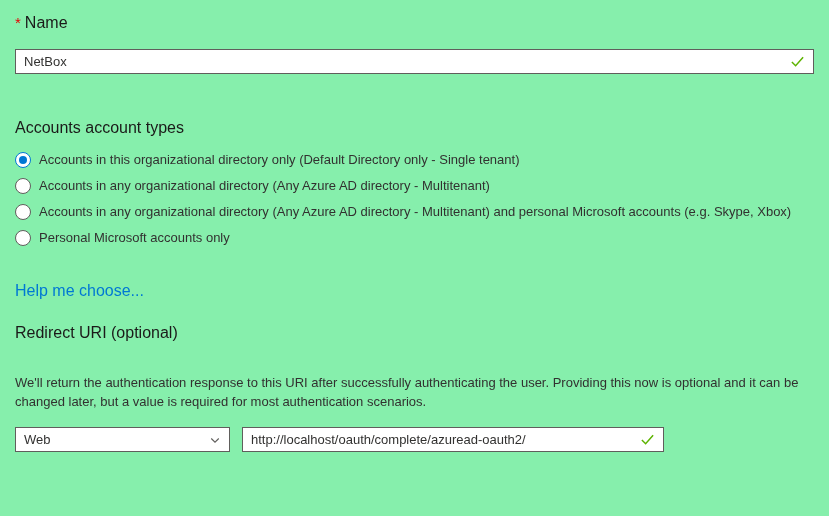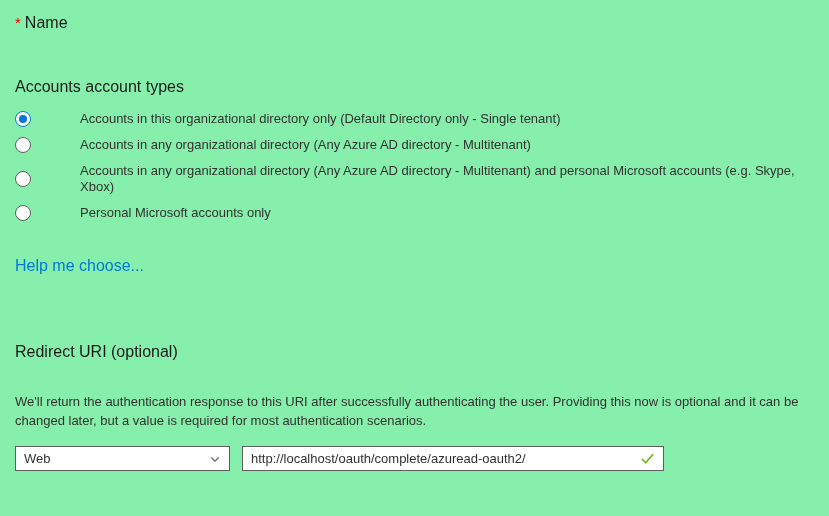--- a/index.html
+++ b/index.html
@@ -66,21 +66,20 @@
     font-size: 13px;
     color: #323130;
     margin-top: 18px;
   }
   .radio-group { margin-top: 14px; }
   .radio-row {
     display: flex;
     align-items: center;
     margin-bottom: 10px;
     cursor: pointer;
-    gap: 41px;
   }
   .radio-circle {
     width: 16px;
     height: 16px;
     min-width: 16px;
     border-radius: 50%;
     border: 1px solid #605e5c;
     position: relative;
     margin-right: 8px;
     background: #ffffff;
@@ -99,21 +98,21 @@
     line-height: 16px;
   }
   .help-link {
     display: inline-block;
     margin-top: 26px;
     font-size: 16px;
     color: #0078d4;
     text-decoration: none;
     cursor: pointer;
   }
-  .redirect-title { margin-top: 66px; }
+  .redirect-title { margin-top: 22px; }
   .redirect-desc { margin-top: 30px; max-width: 800px; }
   .uri-row {
     display: flex;
     margin-top: 16px;
     gap: 12px;
   }
   .platform-select {
     width: 215px;
     height: 25px;
     border: 1px solid #605e5c;
@@ -133,20 +132,28 @@
   }
   .icon { display: inline-flex; align-items: center; }
 </style>
 </head>
 <body>
 
 <div class="page">
 
   <div>
     <h2 class="section-title"><span class="required-asterisk">*</span><span>Name</span></h2>
+    <div class="field name-field">
+      <input type="text" value="NetBox" style="">
+      <span class="check icon">
+        <svg width="15" height="15" viewBox="0 0 16 16">
+          <path d="M2 8.5 L6 12.5 L14 3.5" stroke="#5db300" stroke-width="1.6" fill="none"></path>
+        </svg>
+      </span>
+    </div>
   </div>
 
   <div class="spacer-lg"></div>
 
   <div>
     <h2 class="section-title">Accounts account types</h2>
 
     <div class="radio-group">
       <div class="radio-row">
         <span class="radio-circle selected"></span>

